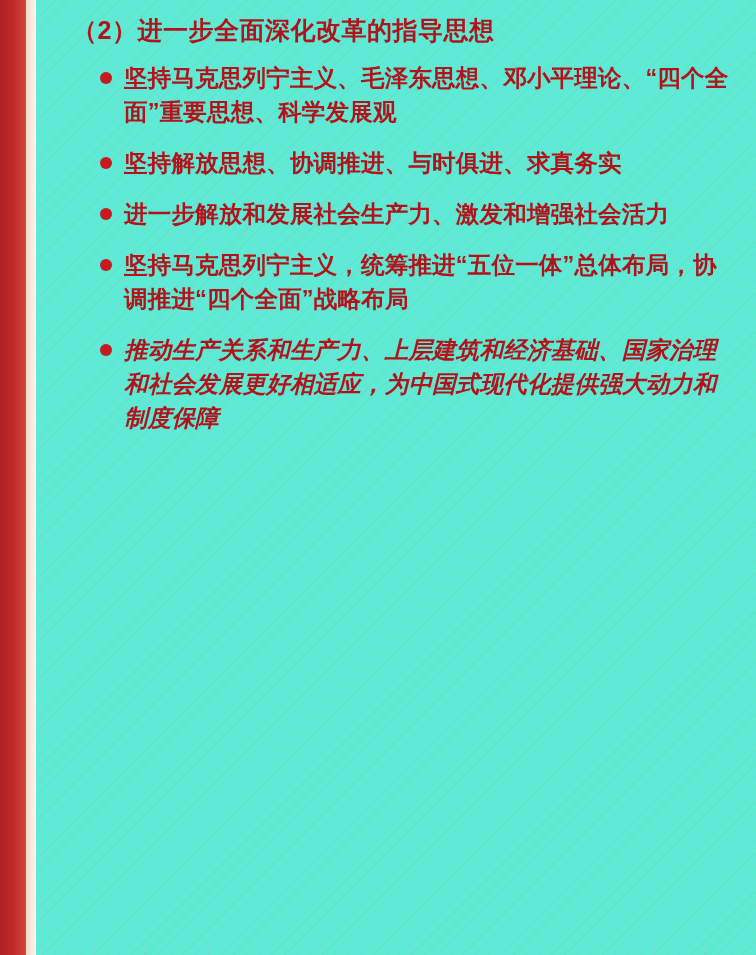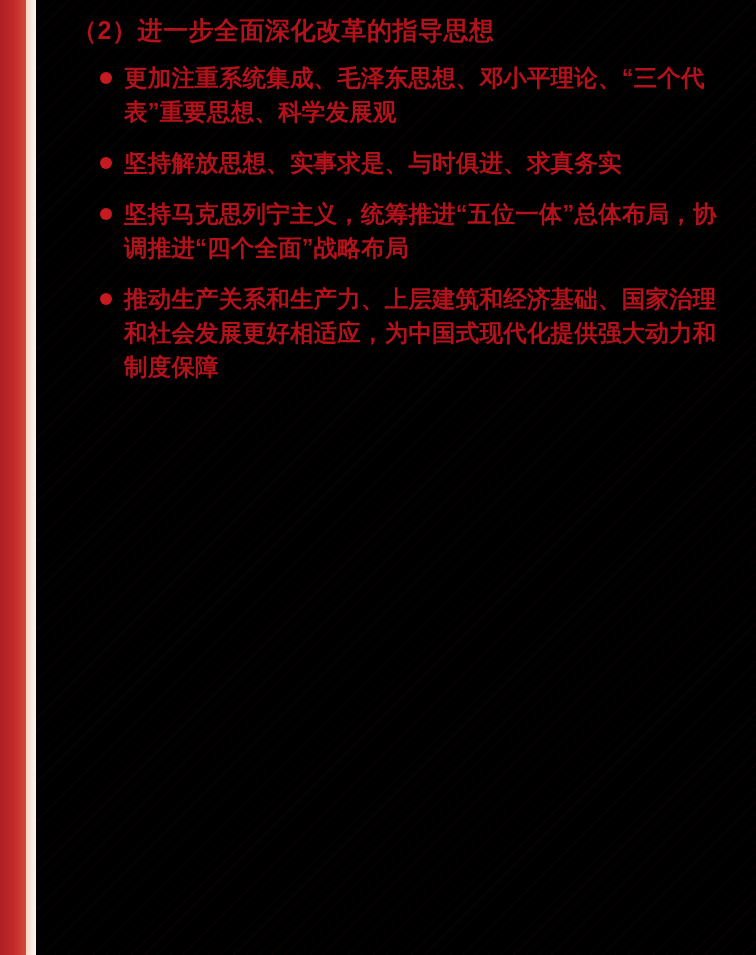--- a/index.html
+++ b/index.html
@@ -10,21 +10,21 @@
     width: 756px;
     height: 955px;
     font-family: "Liberation Sans", sans-serif;
     background: #fdf6ee;
     overflow: hidden;
   }
   .page {
     position: relative;
     width: 756px;
     height: 955px;
-    background: #000000;
+    background: #5eead4;
     overflow: hidden;
   }
   
   .left-band {
     position: absolute;
     left: 0;
     top: 0;
     width: 26px;
     height: 955px;
     background: linear-gradient(90deg, #b01f24 0%, #c22a2a 55%, #d14a3c 100%);
@@ -81,20 +81,21 @@
     padding-left: 26px;
     margin-bottom: 17px;
     color: #b4121a;
     font-size: 23.5px;
     font-weight: bold;
     line-height: 1.45;
     letter-spacing: 0.2px;
   }
   .bullet-item:last-child {
     margin-bottom: 17px;
+    font-style: italic;
   }
   .dot {
     position: absolute;
     left: 2px;
     top: 11px;
     width: 12px;
     height: 12px;
     border-radius: 50%;
     background: #c41a20;
   }
@@ -112,31 +113,35 @@
   <div class="texture"></div>
 
   <div class="content">
 
     <h1 class="section-title">（2）进一步全面深化改革的指导思想</h1>
 
     <ul class="bullet-list">
 
       <li class="bullet-item">
         <span class="dot"></span>
-        <span class="bullet-text">更加注重系统集成、毛泽东思想、邓小平理论、“三个代表”重要思想、科学发展观</span>
+        <span class="bullet-text">坚持马克思列宁主义、毛泽东思想、邓小平理论、“四个全面”重要思想、科学发展观</span>
       </li>
 
 
 
 
       <li class="bullet-item">
         <span class="dot"></span>
-        <span class="bullet-text">坚持解放思想、实事求是、与时俱进、求真务实</span>
+        <span class="bullet-text">坚持解放思想、协调推进、与时俱进、求真务实</span>
       </li>
 
+      <li class="bullet-item">
+        <span class="dot"></span>
+        <span class="bullet-text">进一步解放和发展社会生产力、激发和增强社会活力</span>
+      </li>
 
       <li class="bullet-item">
         <span class="dot"></span>
         <span class="bullet-text">坚持马克思列宁主义，统筹推进“五位一体”总体布局，协调推进“四个全面”战略布局</span>
       </li>
 
 
       <li class="bullet-item">
         <span class="dot"></span>
         <span class="bullet-text">推动生产关系和生产力、上层建筑和经济基础、国家治理和社会发展更好相适应，为中国式现代化提供强大动力和制度保障</span>

